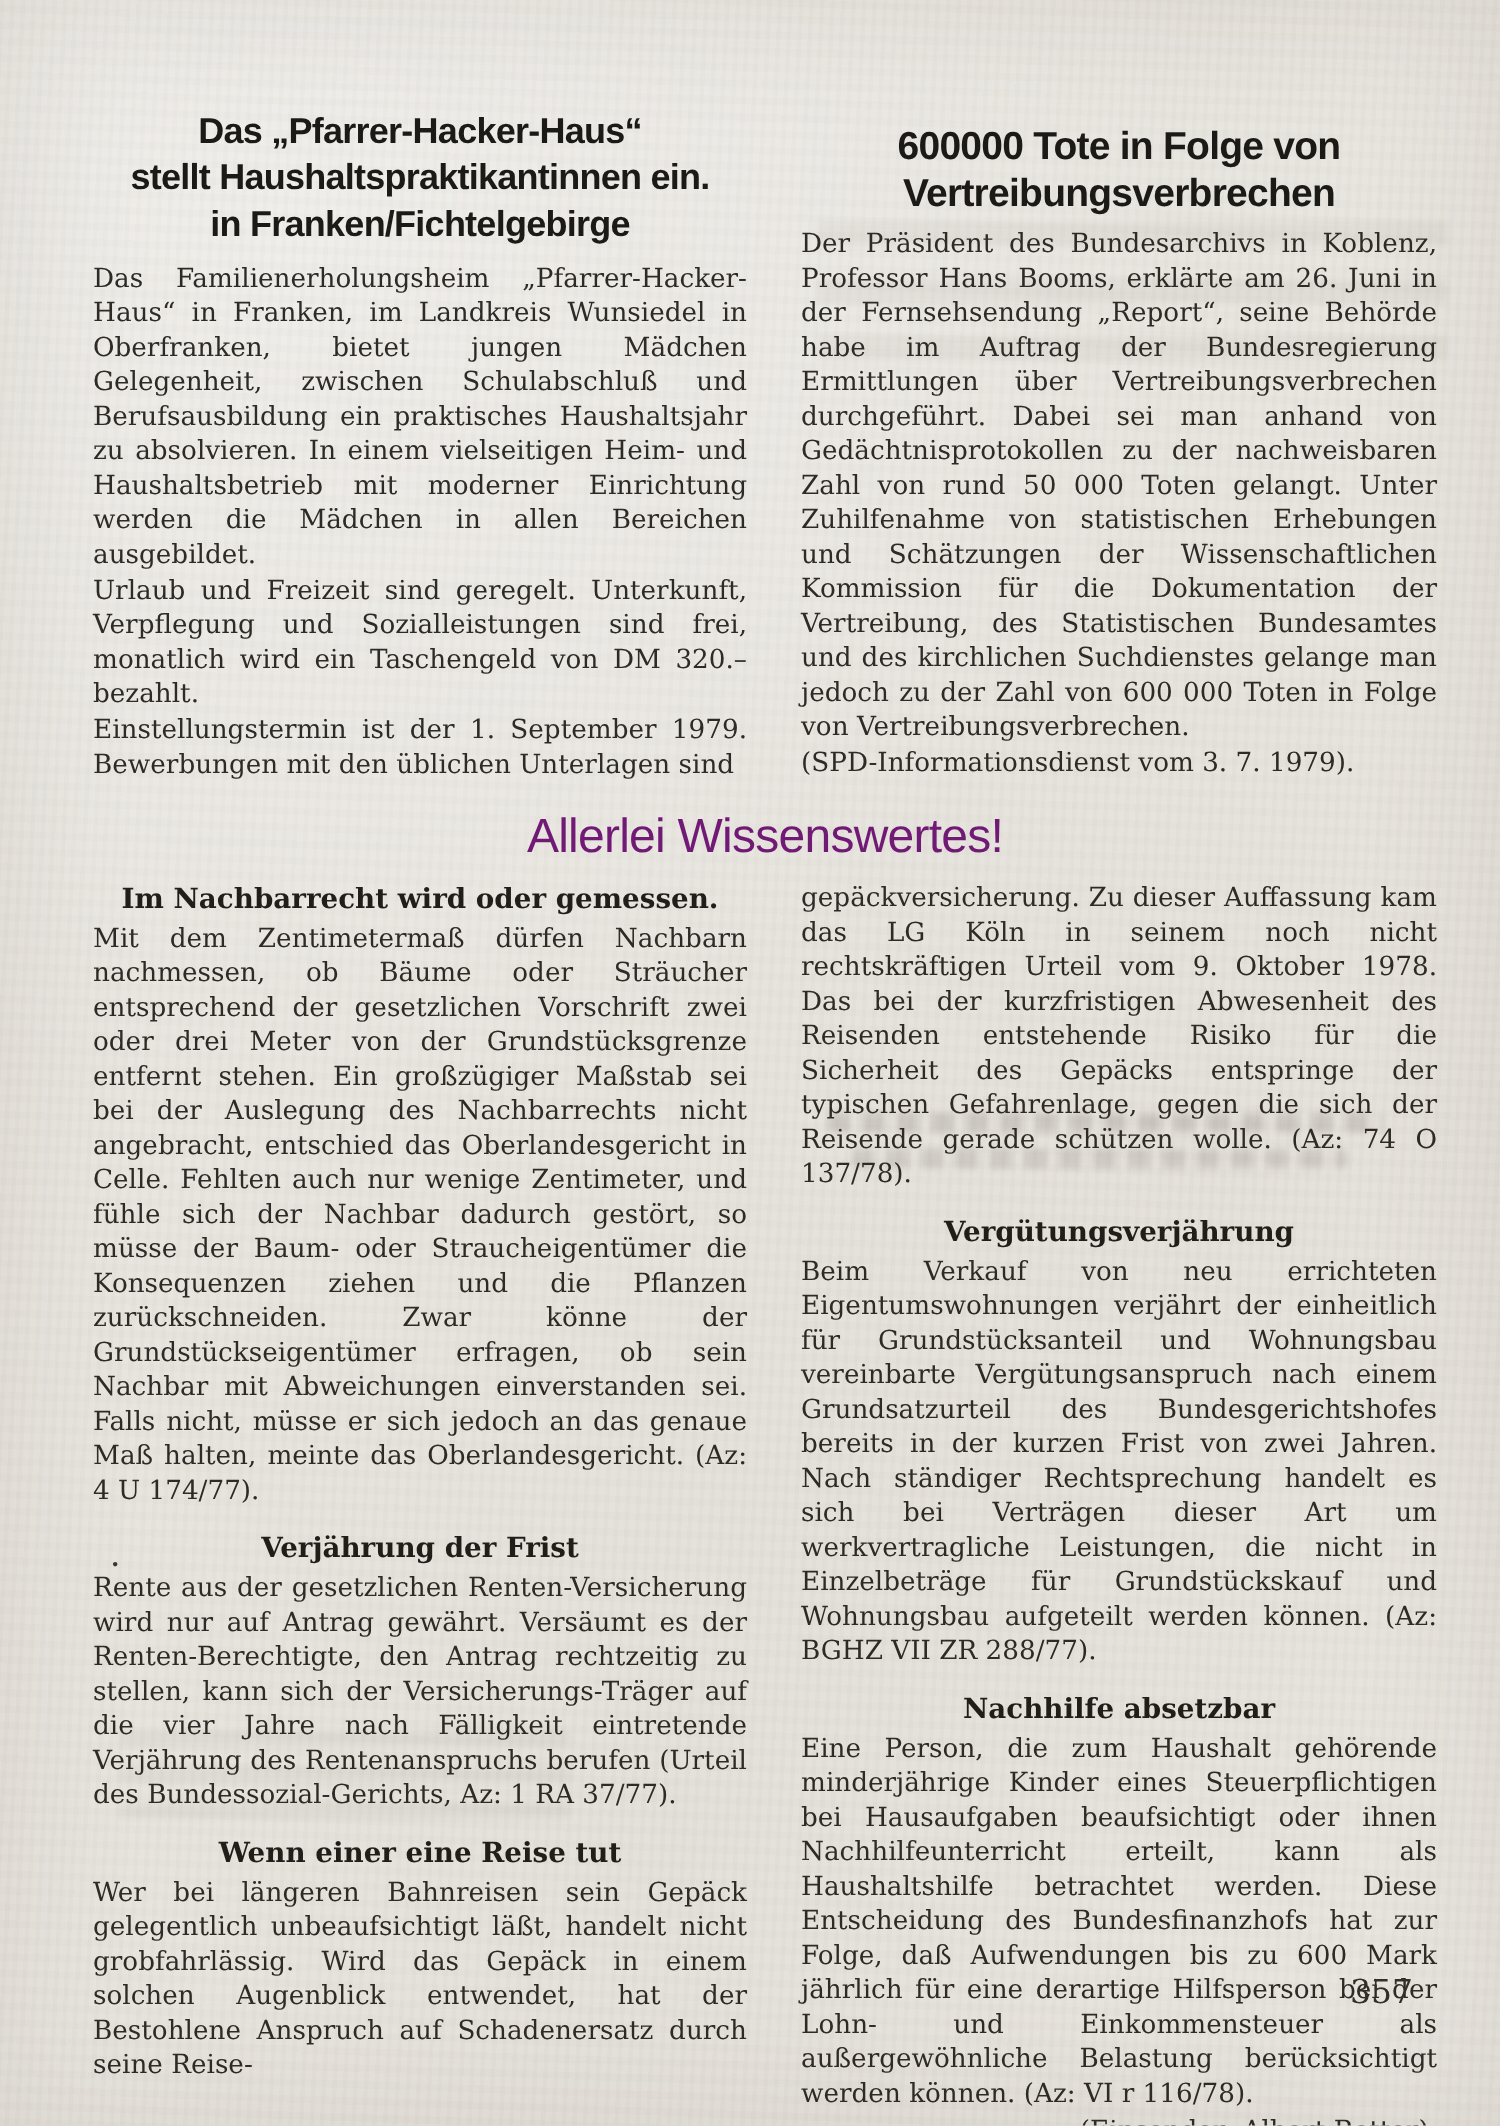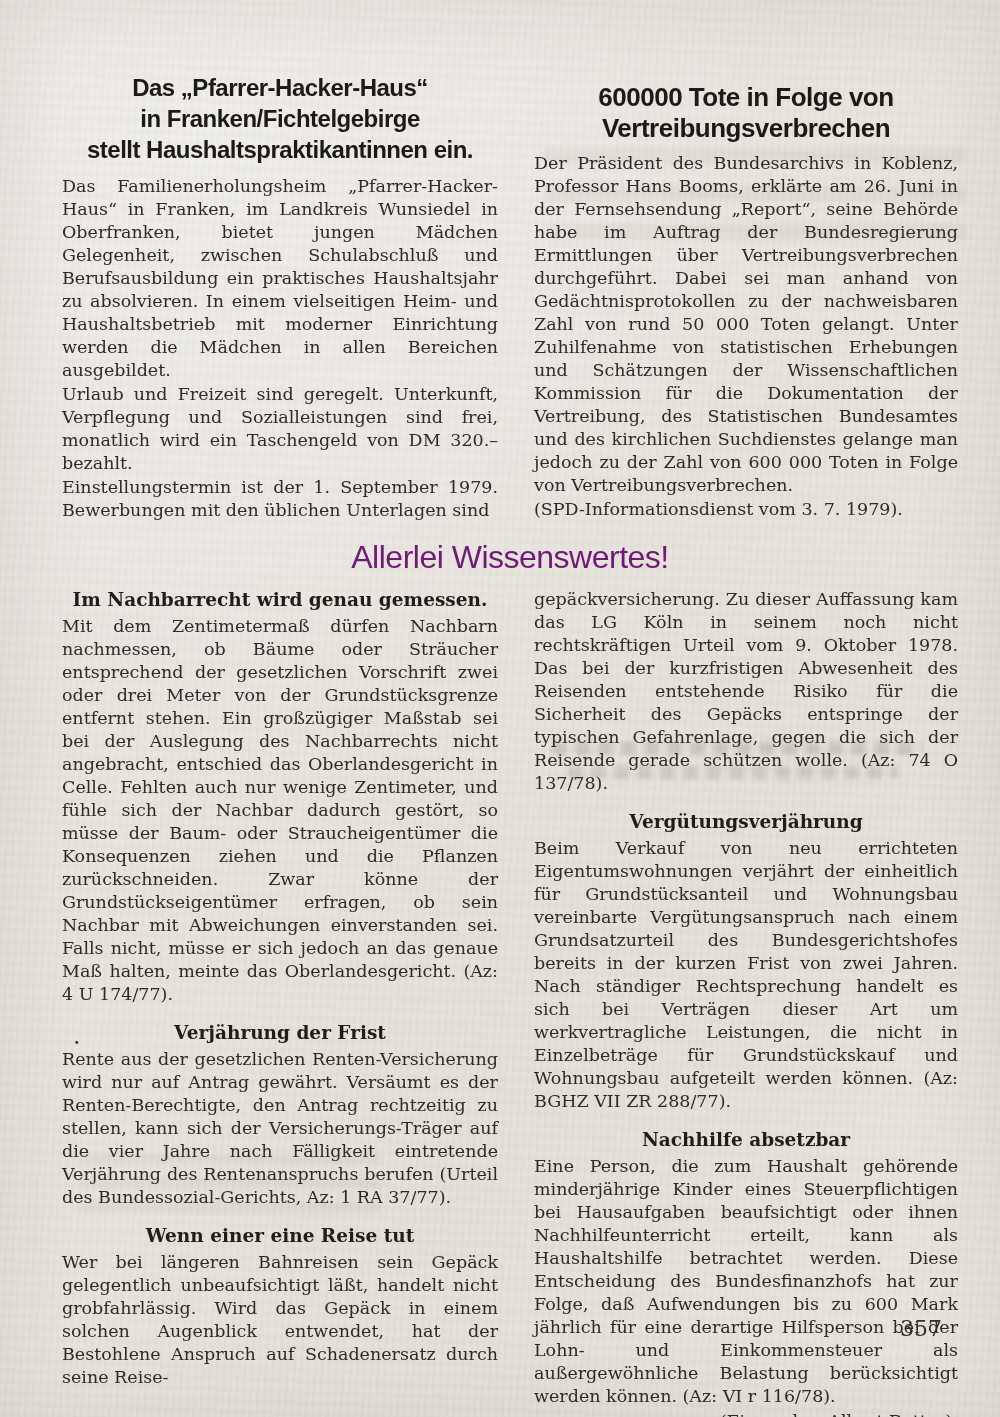--- a/index.html
+++ b/index.html
@@ -135,22 +135,22 @@
 <div class="ghost ghost-line g2b"></div>
 <div class="ghost g3"></div>
 
 <div class="content">
 
   <div class="cols">
 
     <div>
       <div class="headline-sans article1-title">
         <div class="tl">Das „Pfarrer-Hacker-Haus“</div>
+        <div class="tl">stellt Haushaltspraktikantinnen ein.</div>
         <div class="tl">in Franken/Fichtelgebirge</div>
-        <div class="tl">stellt Haushaltspraktikantinnen ein.</div>
       </div>
       <p class="body-text">Das Familienerholungsheim „Pfarrer-Hacker-Haus“ in Franken, im Landkreis Wunsiedel in Oberfranken, bietet jungen Mädchen Gelegenheit, zwischen Schulabschluß und Berufsausbildung ein praktisches Haushaltsjahr zu absolvieren. In einem vielseitigen Heim- und Haushaltsbetrieb mit moderner Einrichtung werden die Mädchen in allen Bereichen ausgebildet.</p>
       <p class="body-text">Urlaub und Freizeit sind geregelt. Unterkunft, Verpflegung und Sozialleistungen sind frei, monatlich wird ein Taschengeld von DM 320.– bezahlt.</p>
       <p class="body-text">Einstellungstermin ist der 1. September 1979. Bewerbungen mit den üblichen Unterlagen sind</p>
     </div>
 
     <div>
       <div class="headline-sans article2-title">
         <div class="tl">600000 Tote in Folge von</div>
         <div class="tl">Vertreibungsverbrechen</div>
@@ -160,21 +160,21 @@
     </div>
 
   </div>
 
   <div class="mid-title">Allerlei Wissenswertes!</div>
 
   <div class="cols">
 
     <div>
       <div class="item">
-        <div class="item-heading">Im Nachbarrecht wird genau gemessen.</div>
+        <div class="item-heading">Im Nachbarrecht wird oder gemessen.</div>
         <p class="body-text">Mit dem Zentimetermaß dürfen Nachbarn nachmessen, ob Bäume oder Sträucher entsprechend der gesetzlichen Vorschrift zwei oder drei Meter von der Grundstücksgrenze entfernt stehen. Ein großzügiger Maßstab sei bei der Auslegung des Nachbarrechts nicht angebracht, entschied das Oberlandesgericht in Celle. Fehlten auch nur wenige Zentimeter, und fühle sich der Nachbar dadurch gestört, so müsse der Baum- oder Straucheigentümer die Konsequenzen ziehen und die Pflanzen zurückschneiden. Zwar könne der Grundstückseigentümer erfragen, ob sein Nachbar mit Abweichungen einverstanden sei. Falls nicht, müsse er sich jedoch an das genaue Maß halten, meinte das Oberlandesgericht. (Az: 4 U 174/77).</p>
       </div>
       <div class="item">
         <div class="item-heading">
           <span class="artifact-dot">.</span>
           <span>Verjährung der Frist</span>
         </div>
         <p class="body-text">Rente aus der gesetzlichen Renten-Versicherung wird nur auf Antrag gewährt. Versäumt es der Renten-Berechtigte, den Antrag rechtzeitig zu stellen, kann sich der Versicherungs-Träger auf die vier Jahre nach Fälligkeit eintretende Verjährung des Rentenanspruchs berufen (Urteil des Bundessozial-Gerichts, Az: 1 RA 37/77).</p>
       </div>
       <div class="item">

